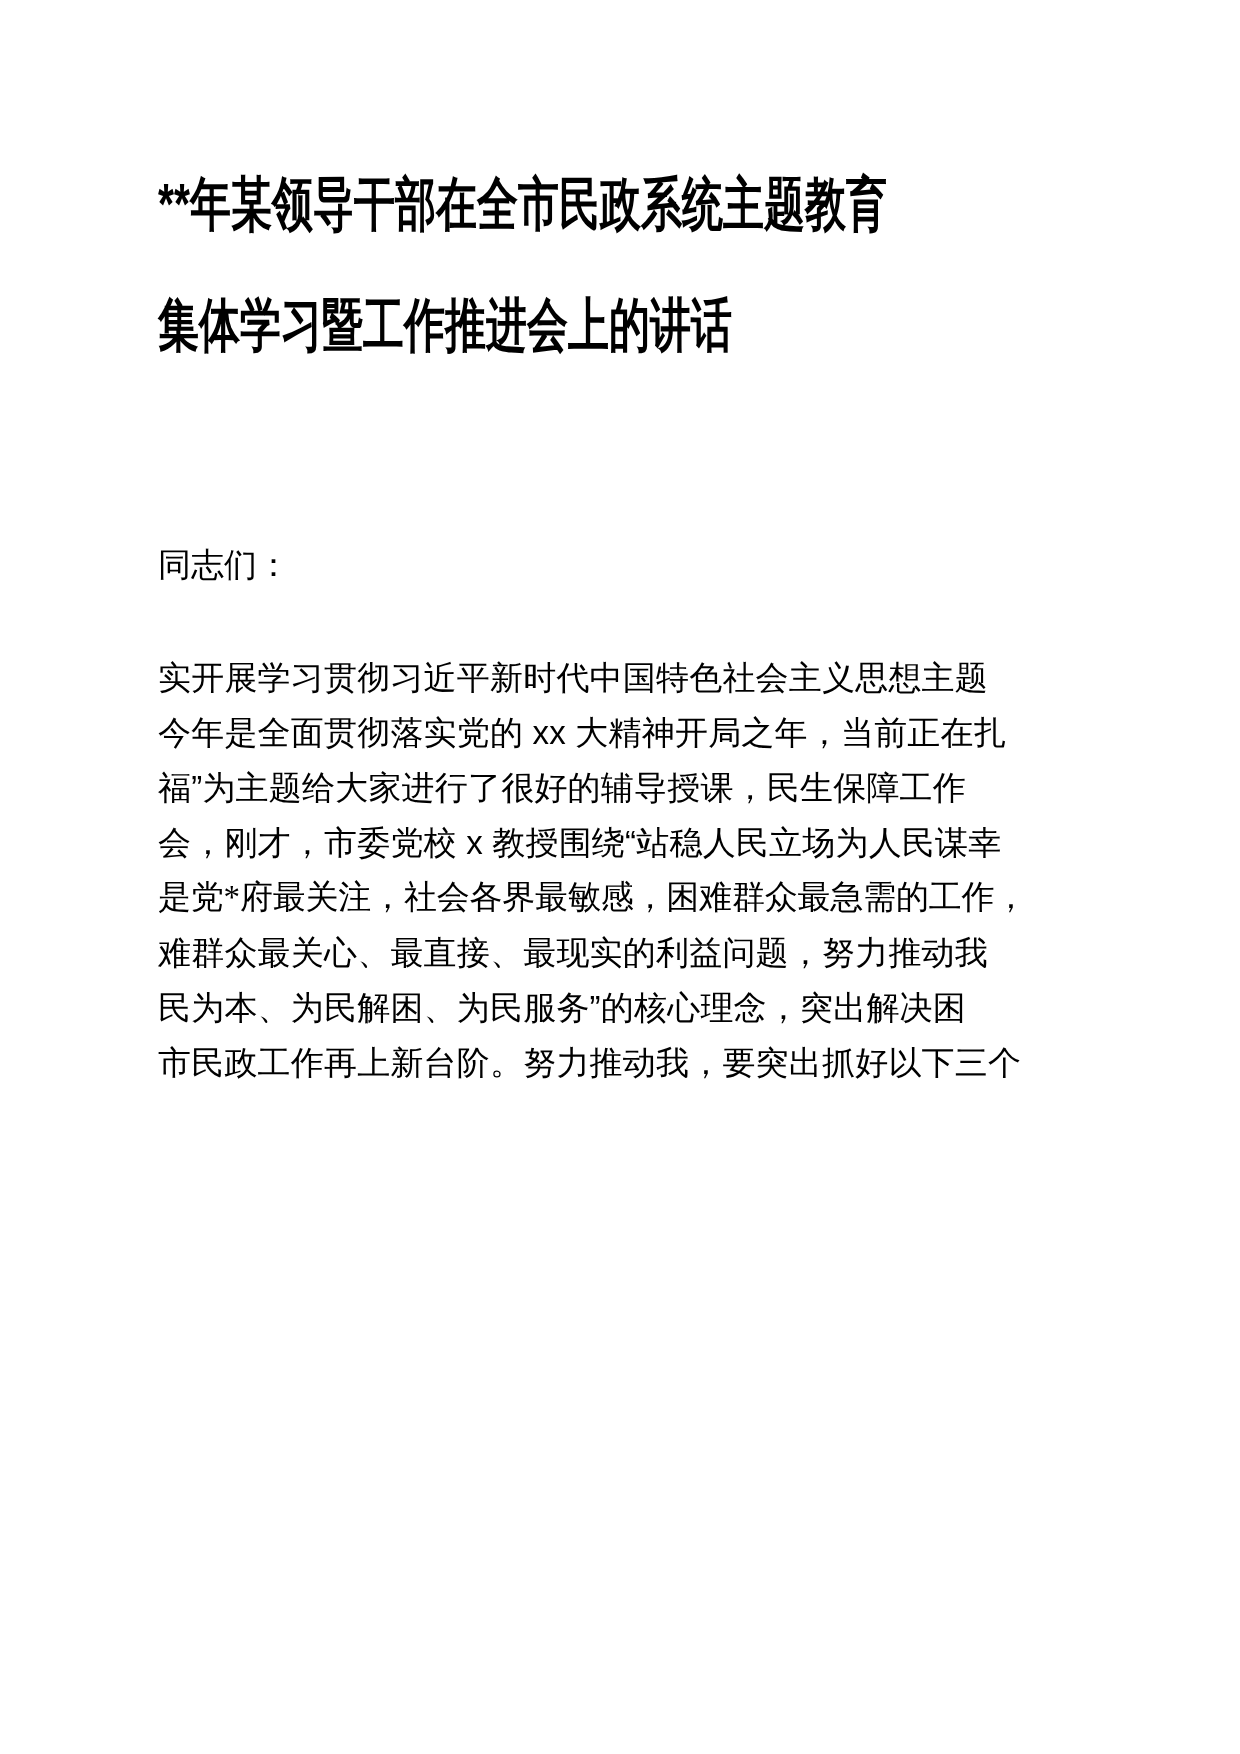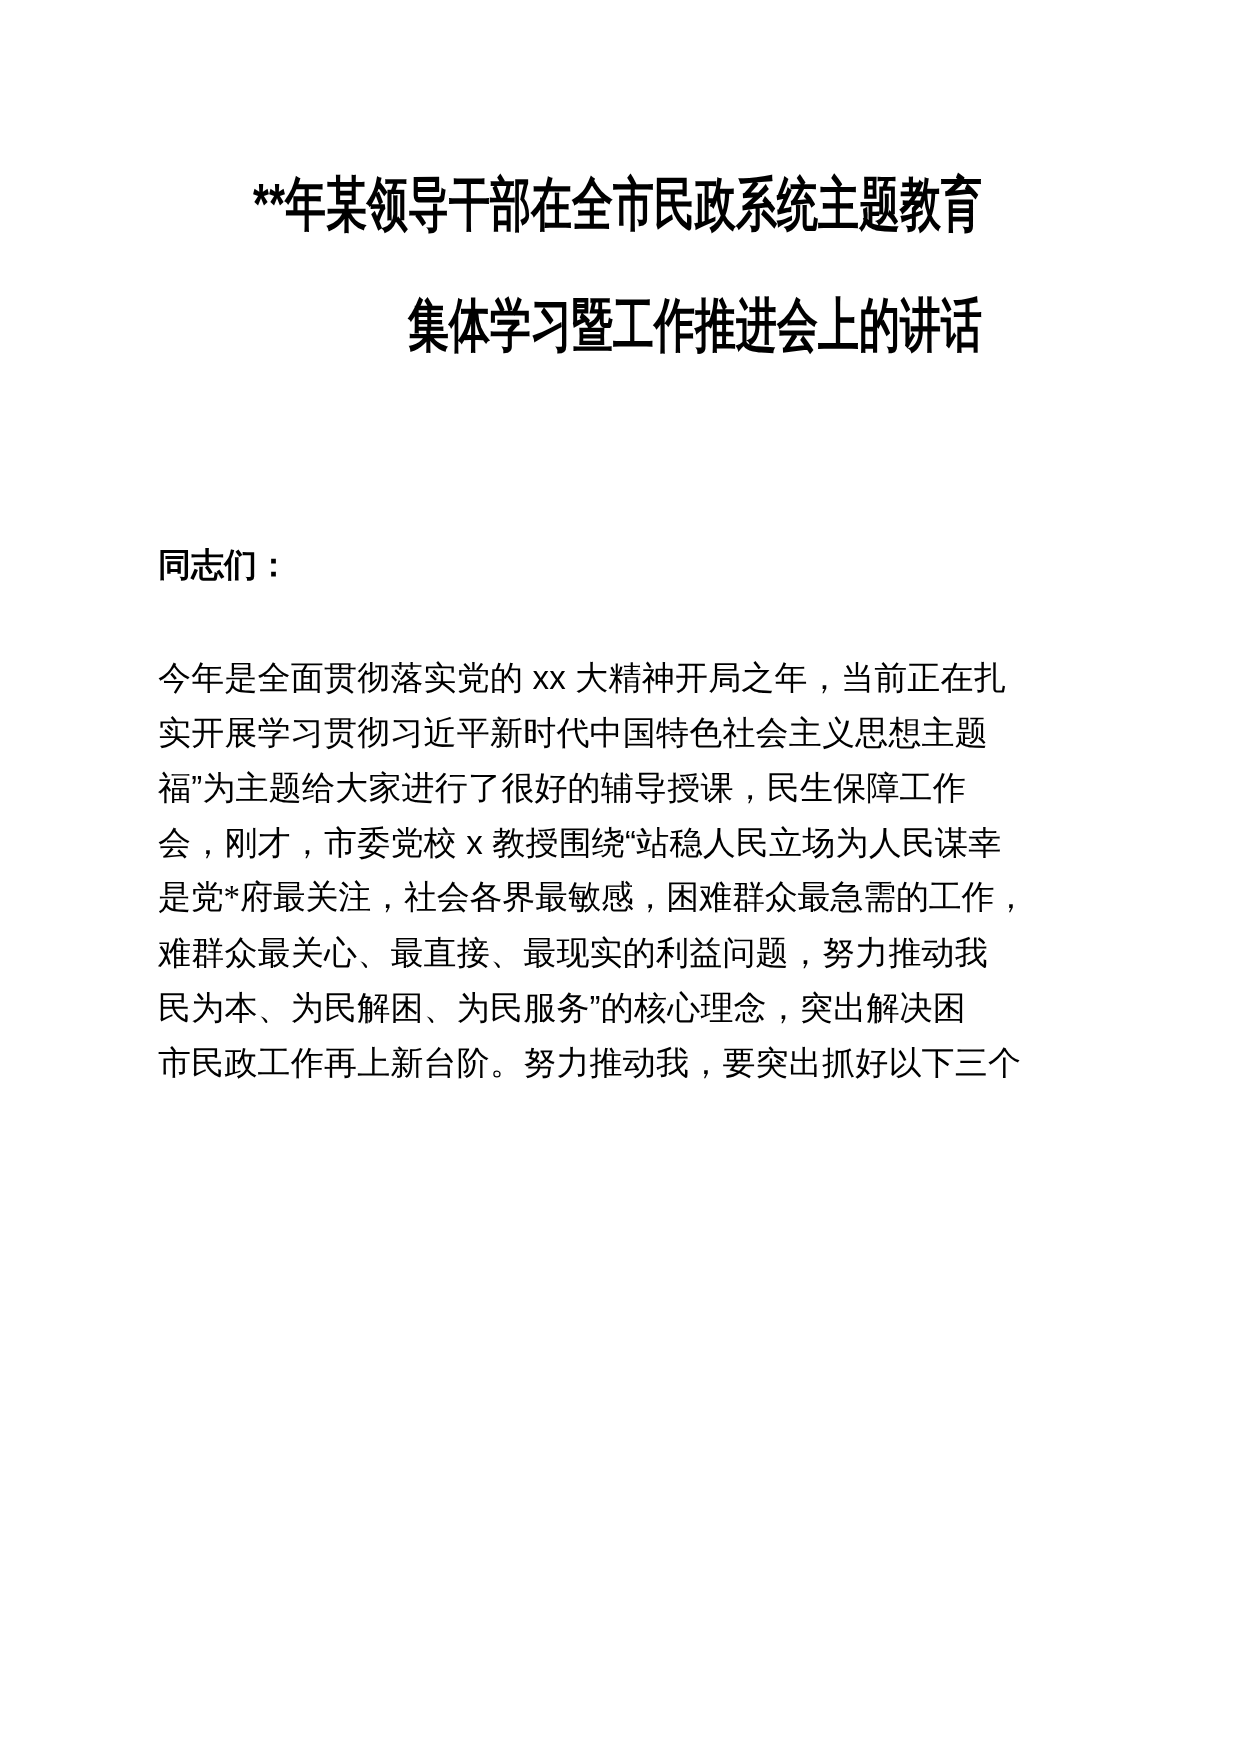--- a/index.html
+++ b/index.html
@@ -27,21 +27,21 @@
     top: 0;
     width: 824px;
   }
   .doc-title {
     margin: 0;
     padding: 0;
     font-size: 41px;
     font-weight: bold;
     line-height: 1.0;
     letter-spacing: 0px;
-    text-align: right;
+    text-align: left;
     color: #000000;
   }
   .title-line {
     display: block;
     white-space: nowrap;
   }
   .title-line-1 {
     margin-top: 176px;
     transform: scaleY(1.42);
     transform-origin: center top;
@@ -53,21 +53,20 @@
   }
   .salutation {
     margin: 0;
     padding: 0;
     font-size: 33px;
     line-height: 1.0;
     color: #000000;
     position: absolute;
     top: 548px;
     left: 0;
-    font-weight: bold;
   }
   .body-block {
     position: absolute;
     top: 650px;
     left: 0;
     width: 824px;
   }
   .body-line {
     display: block;
     font-size: 33px;
@@ -90,22 +89,22 @@
   <div class="content">
 
     <h1 class="doc-title">
       <span class="title-line title-line-1">**年某领导干部在全市民政系统主题教育</span>
       <span class="title-line title-line-2">集体学习暨工作推进会上的讲话</span>
     </h1>
 
     <p class="salutation">同志们：</p>
 
     <div class="body-block">
+      <span class="body-line">实开展学习贯彻习近平新时代中国特色社会主义思想主题</span>
       <span class="body-line">今年是全面贯彻落实党的 xx 大精神开局之年，当前正在扎</span>
-      <span class="body-line">实开展学习贯彻习近平新时代中国特色社会主义思想主题</span>
       <span class="body-line">福”为主题给大家进行了很好的辅导授课，民生保障工作</span>
       <span class="body-line">会，刚才，市委党校 x 教授围绕“站稳人民立场为人民谋幸</span>
       <span class="body-line tight">是党*府最关注，社会各界最敏感，困难群众最急需的工作，</span>
       <span class="body-line">难群众最关心、最直接、最现实的利益问题，努力推动我</span>
       <span class="body-line">民为本、为民解困、为民服务”的核心理念，突出解决困</span>
       <span class="body-line">市民政工作再上新台阶。努力推动我，要突出抓好以下三个</span>
     </div>
 
   </div>
 

